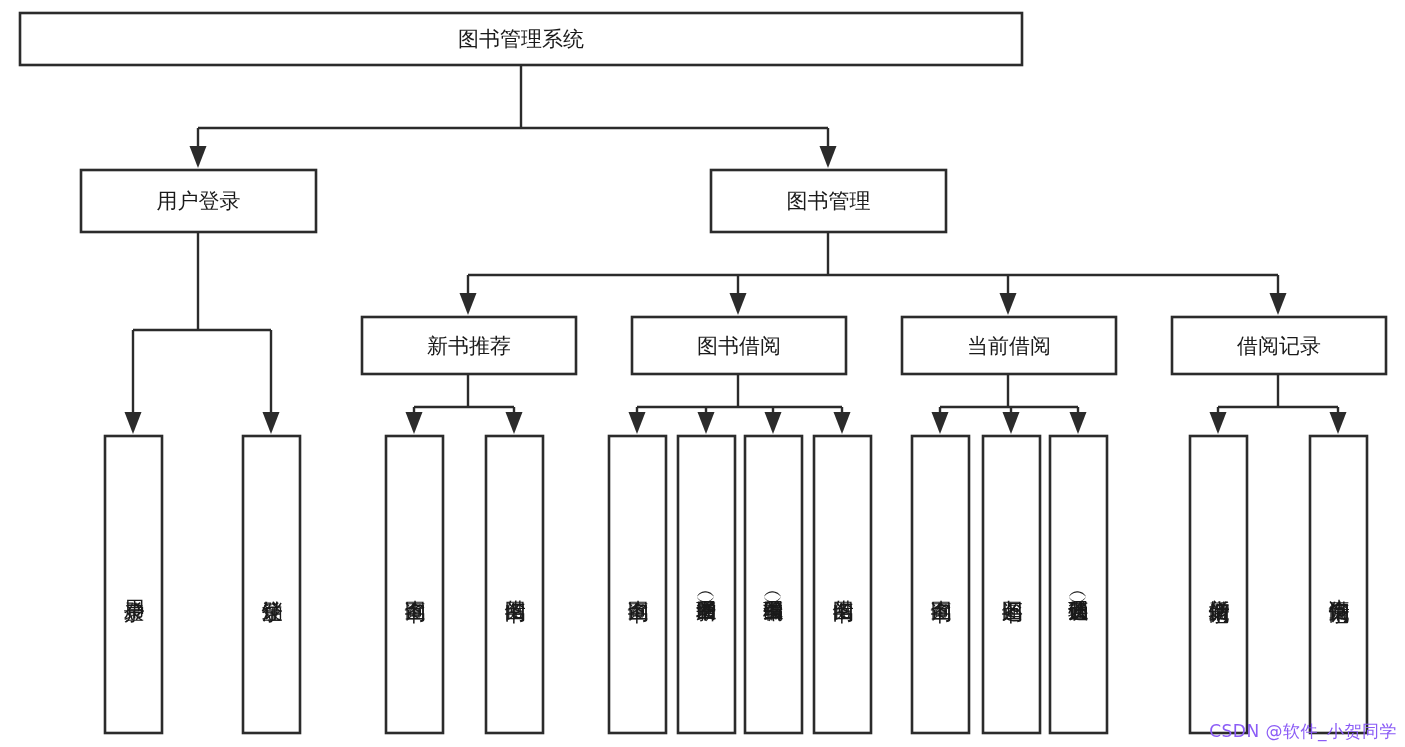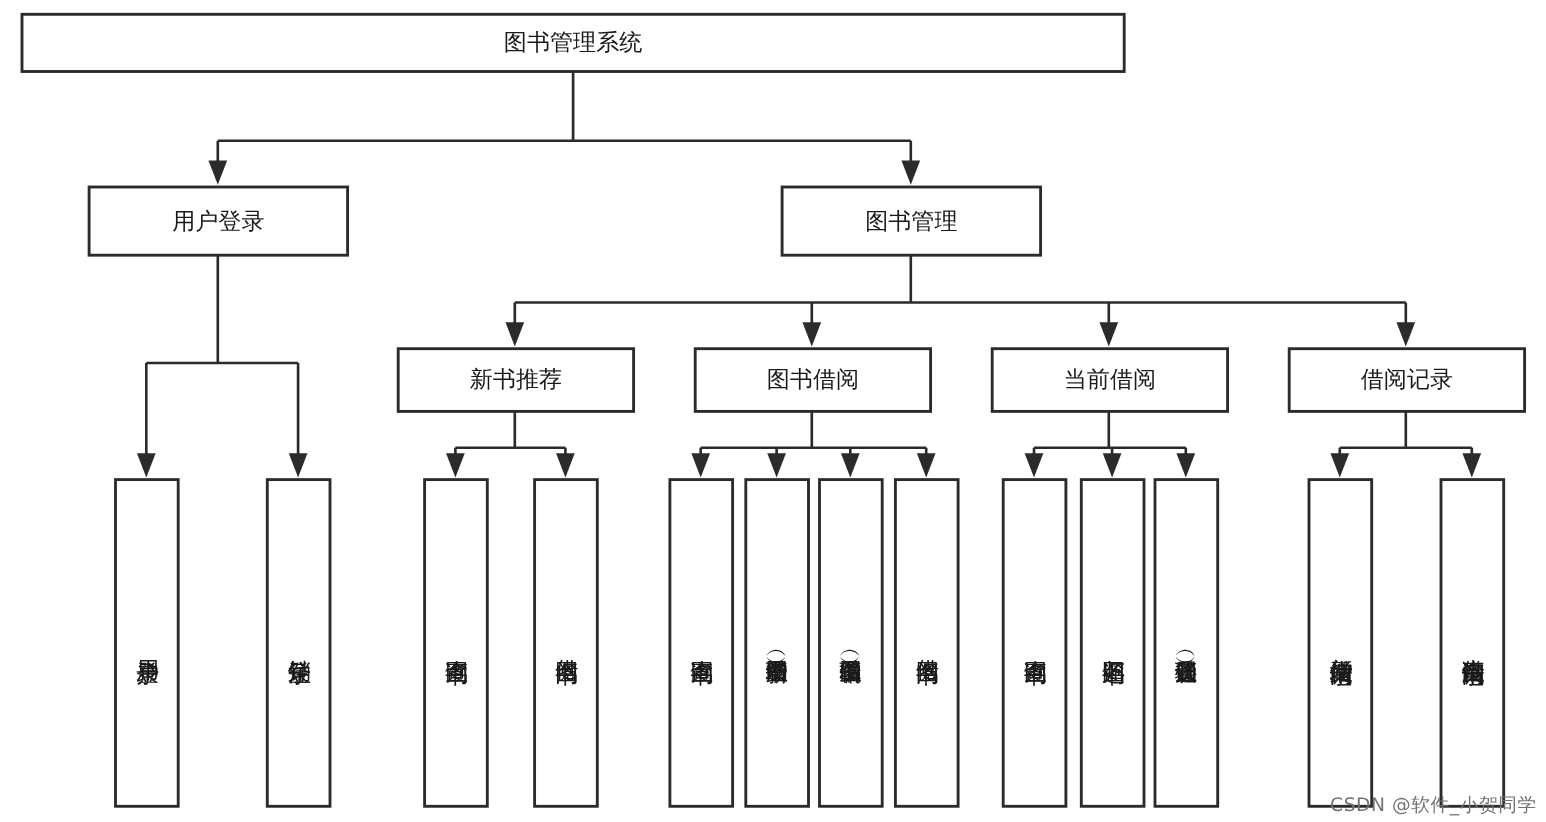--- a/index.html
+++ b/index.html
@@ -76,21 +76,21 @@
   .leaf-label.compact {
     font-size: 20px;
     letter-spacing: 0px;
   }
   #watermark {
     position: absolute;
     right: 8px;
     bottom: 4px;
     font-family: "DejaVu Sans", "Liberation Sans", sans-serif;
     font-size: 17px;
-    color: #737373;
+    color: #8b5cf6;
     white-space: nowrap;
     letter-spacing: 0.5px;
   }
 </style>
 </head>
 <body>
 
 <div id="diagram-root">
 
   <svg id="flow-svg" viewBox="0 0 1405 747">

